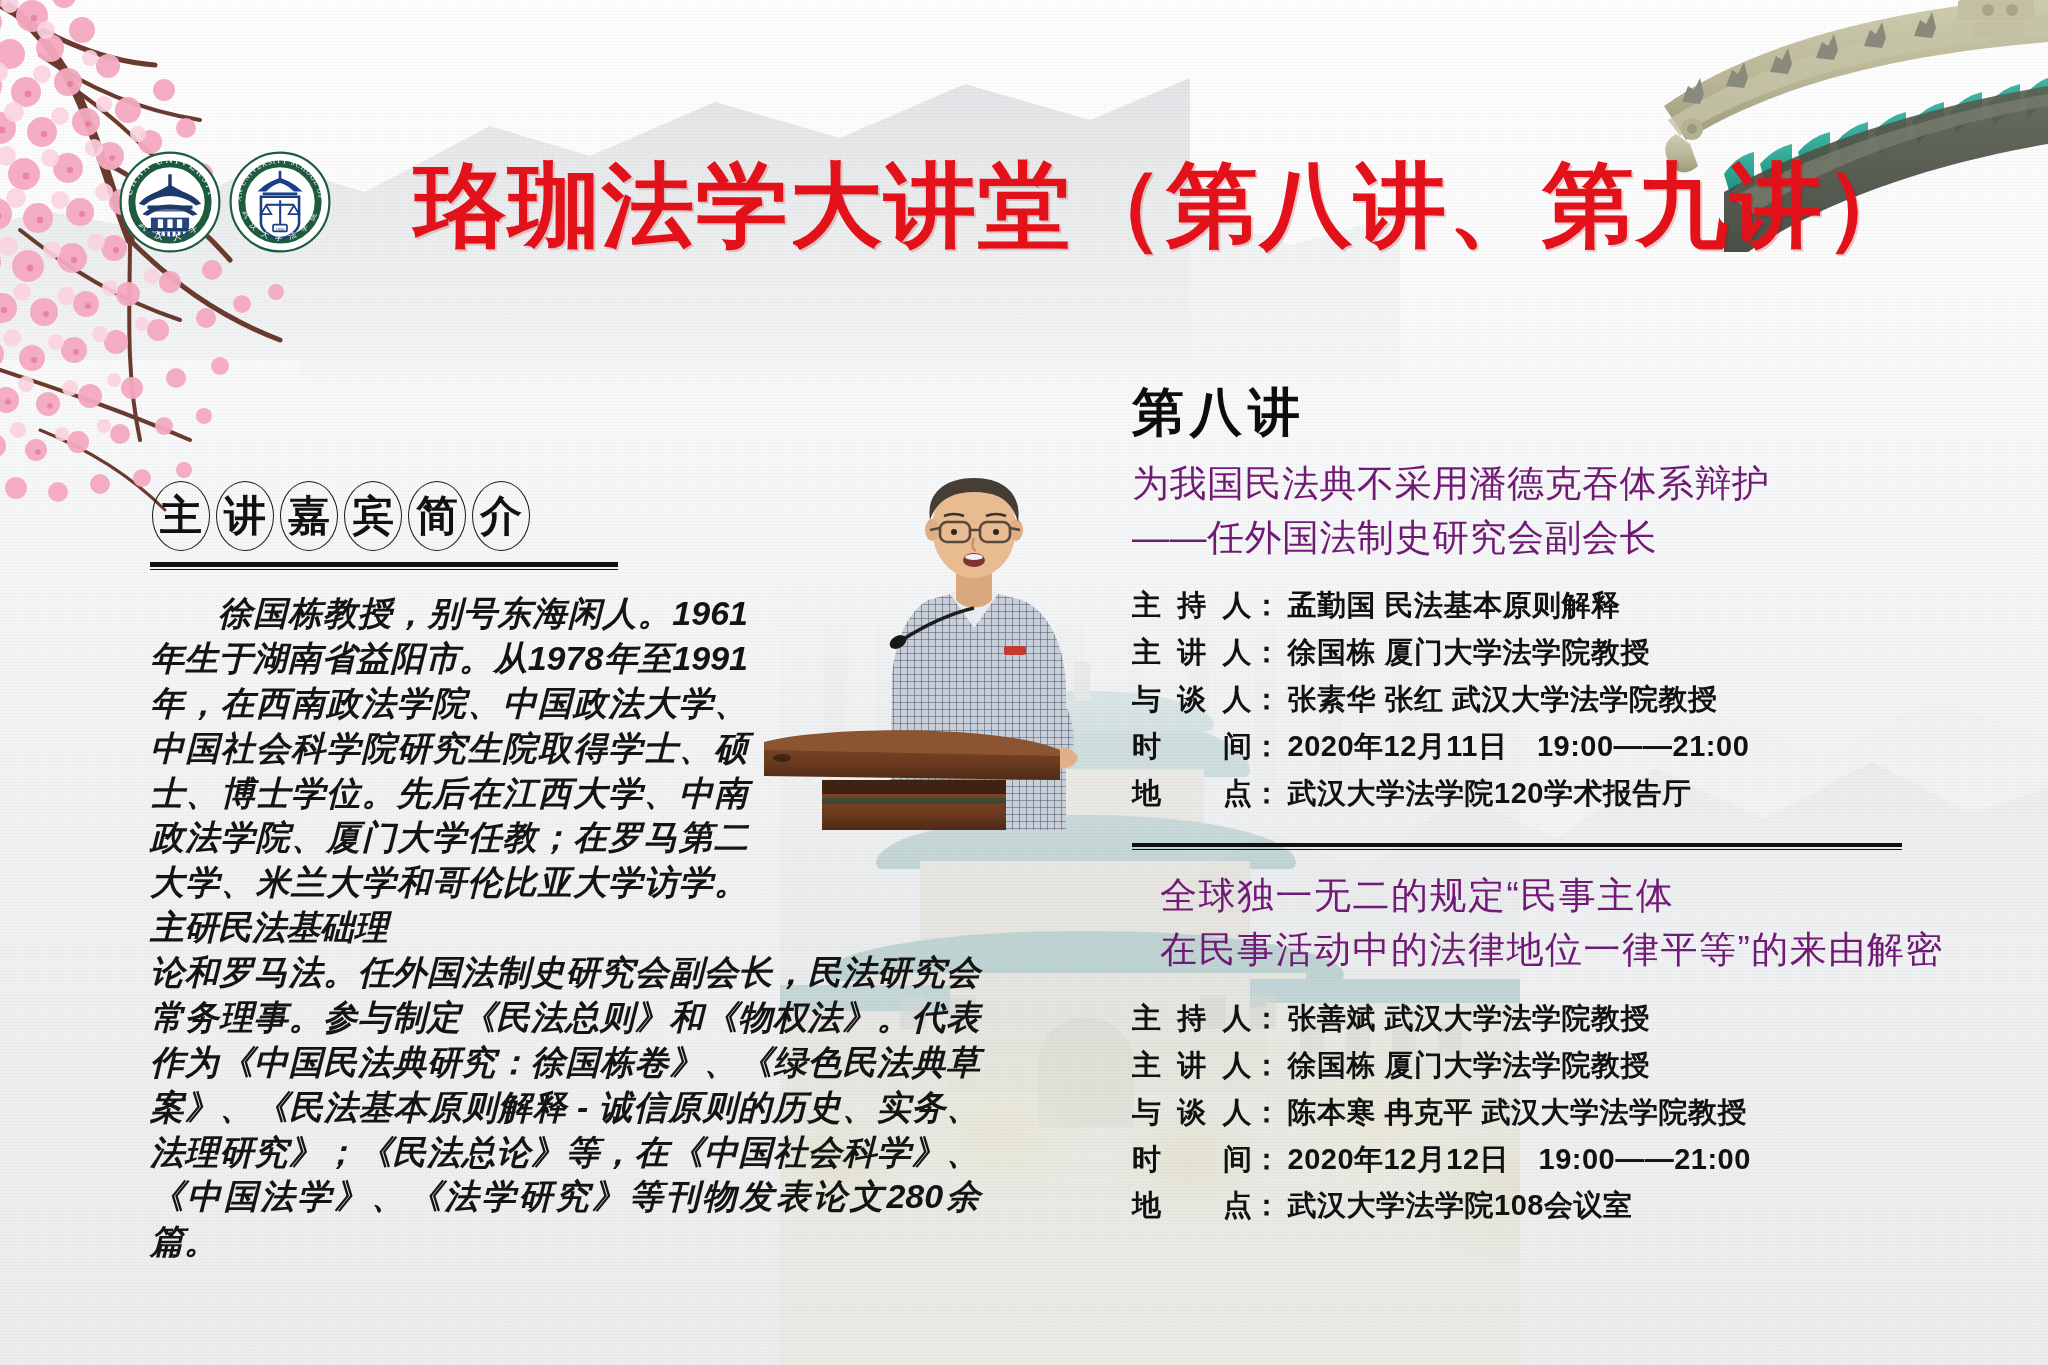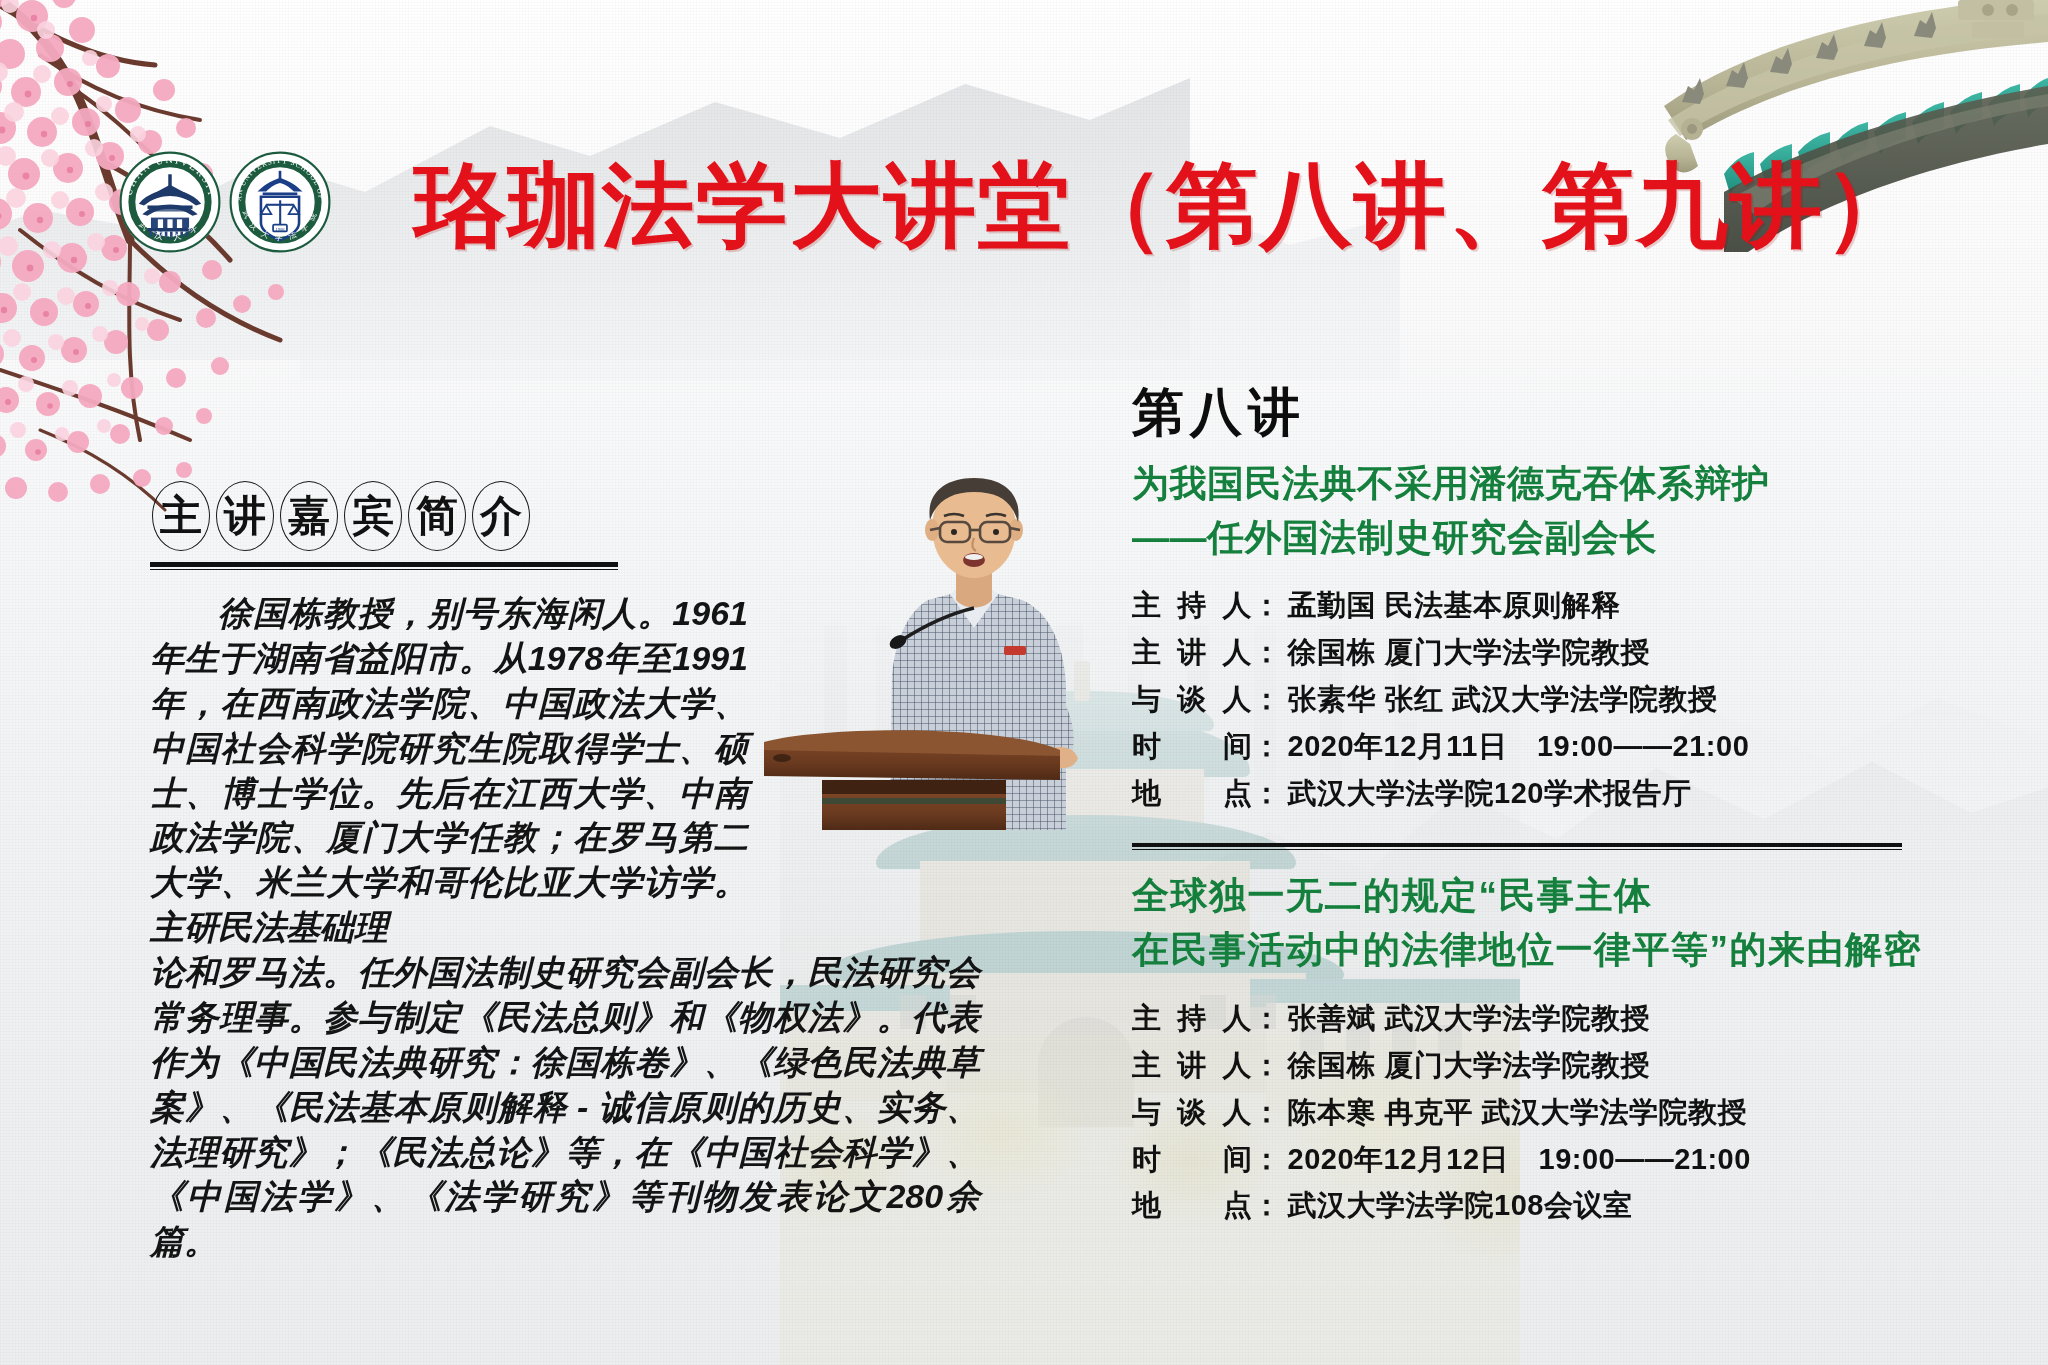--- a/index.html
+++ b/index.html
@@ -186,21 +186,21 @@
 
   
   .right-col{position:absolute;left:1132px;top:384px;width:860px;}
 
   .lec{position:relative;}
   .lec-no{
     font-size:52px;font-weight:bold;color:#0d0d0d;letter-spacing:6px;
     line-height:1.1;margin-bottom:16px;
   }
   .lec-title{
-    font-size:37px;font-weight:bold;color:#15803d;line-height:1.45;
+    font-size:37px;font-weight:normal;color:#701a75;line-height:1.45;
     letter-spacing:.5px;
   }
   .lec-title .l2{display:block;}
   .lec-meta{margin-top:18px;}
   .meta-row{
     display:flex;align-items:baseline;
     font-size:29px;font-weight:bold;color:#111;line-height:1.62;
     letter-spacing:.5px;
   }
   .meta-label{
@@ -209,21 +209,21 @@
   }
   .meta-label.spaced{letter-spacing:0;}
   .meta-colon{margin-right:6px;}
   .meta-value{white-space:nowrap;}
 
   .section-rule{
     position:relative;margin:26px 0 22px 0;width:770px;height:4px;background:#111;
   }
   .section-rule::after{content:"";position:absolute;left:0;top:6px;width:100%;height:1px;background:#111;}
 
-  .lec9 .lec-title{letter-spacing:1.5px;}
+  .lec9 .lec-title{letter-spacing:1.5px;margin-left:28px;}
 </style>
 </head>
 <body>
 
 <div id="poster">
 
   <div class="bg-base"></div>
   <div class="mtn a"></div>
   <div class="mtn b"></div>
   <div class="mtn d"></div>

